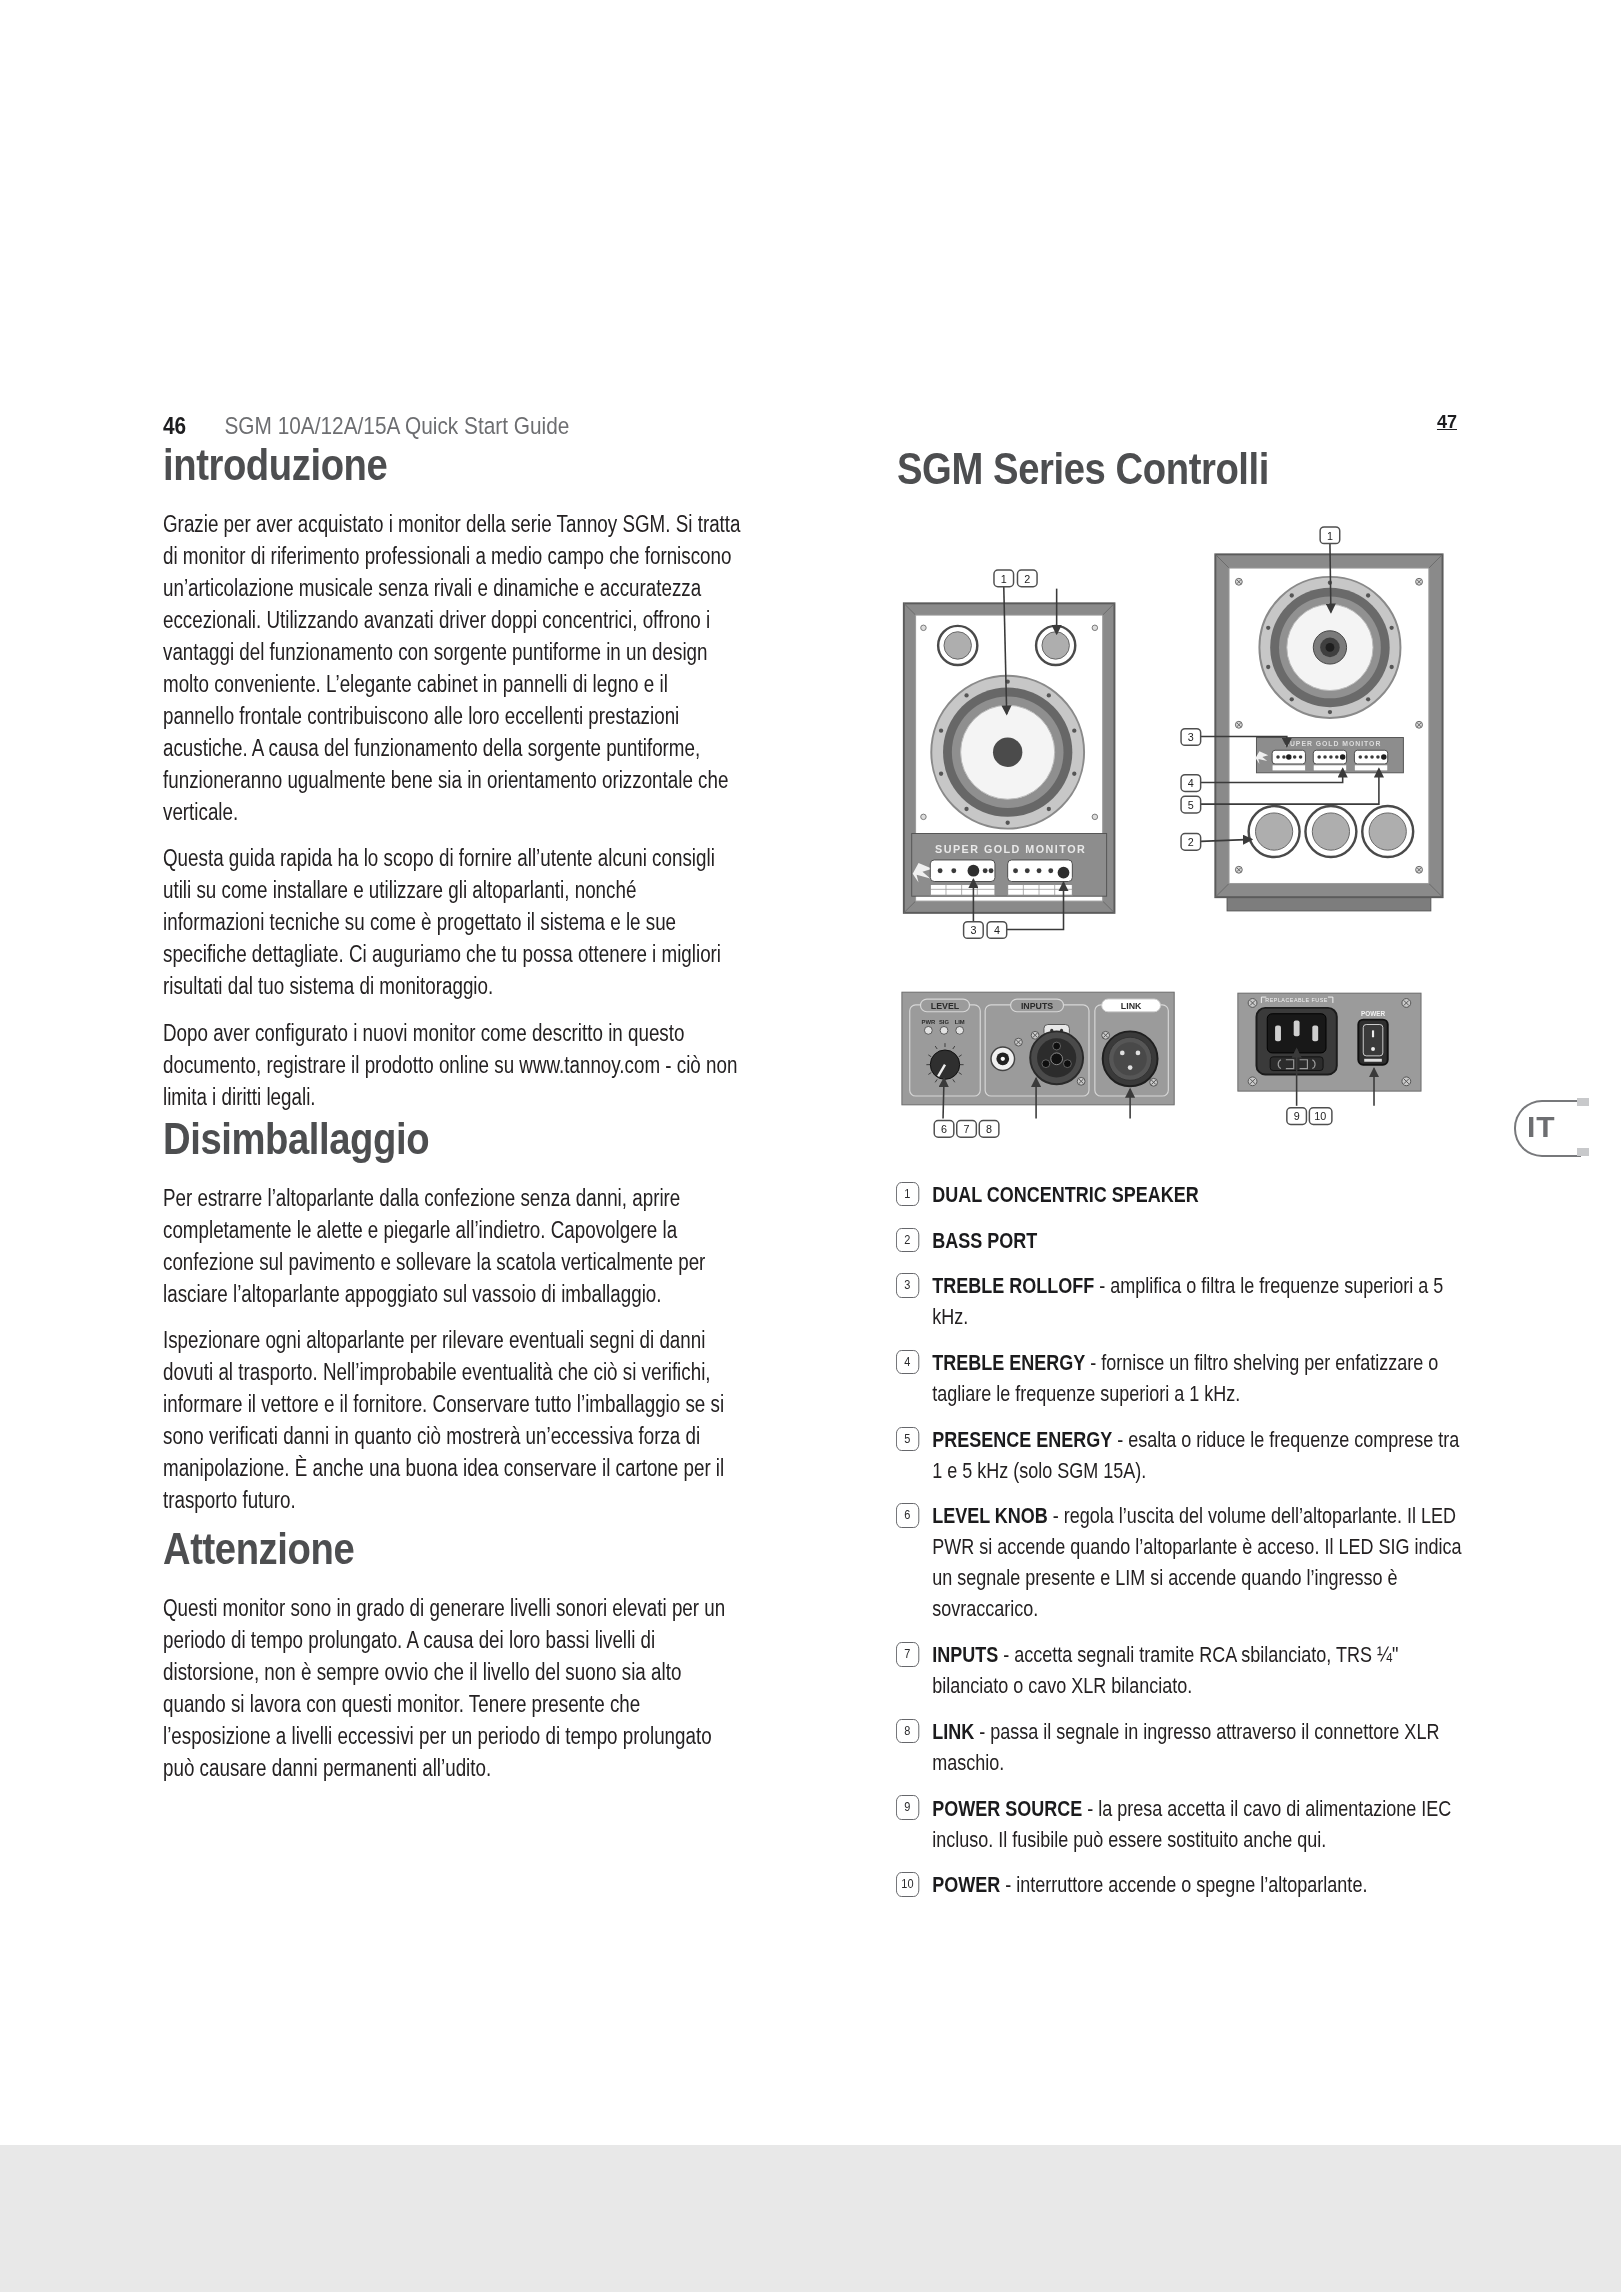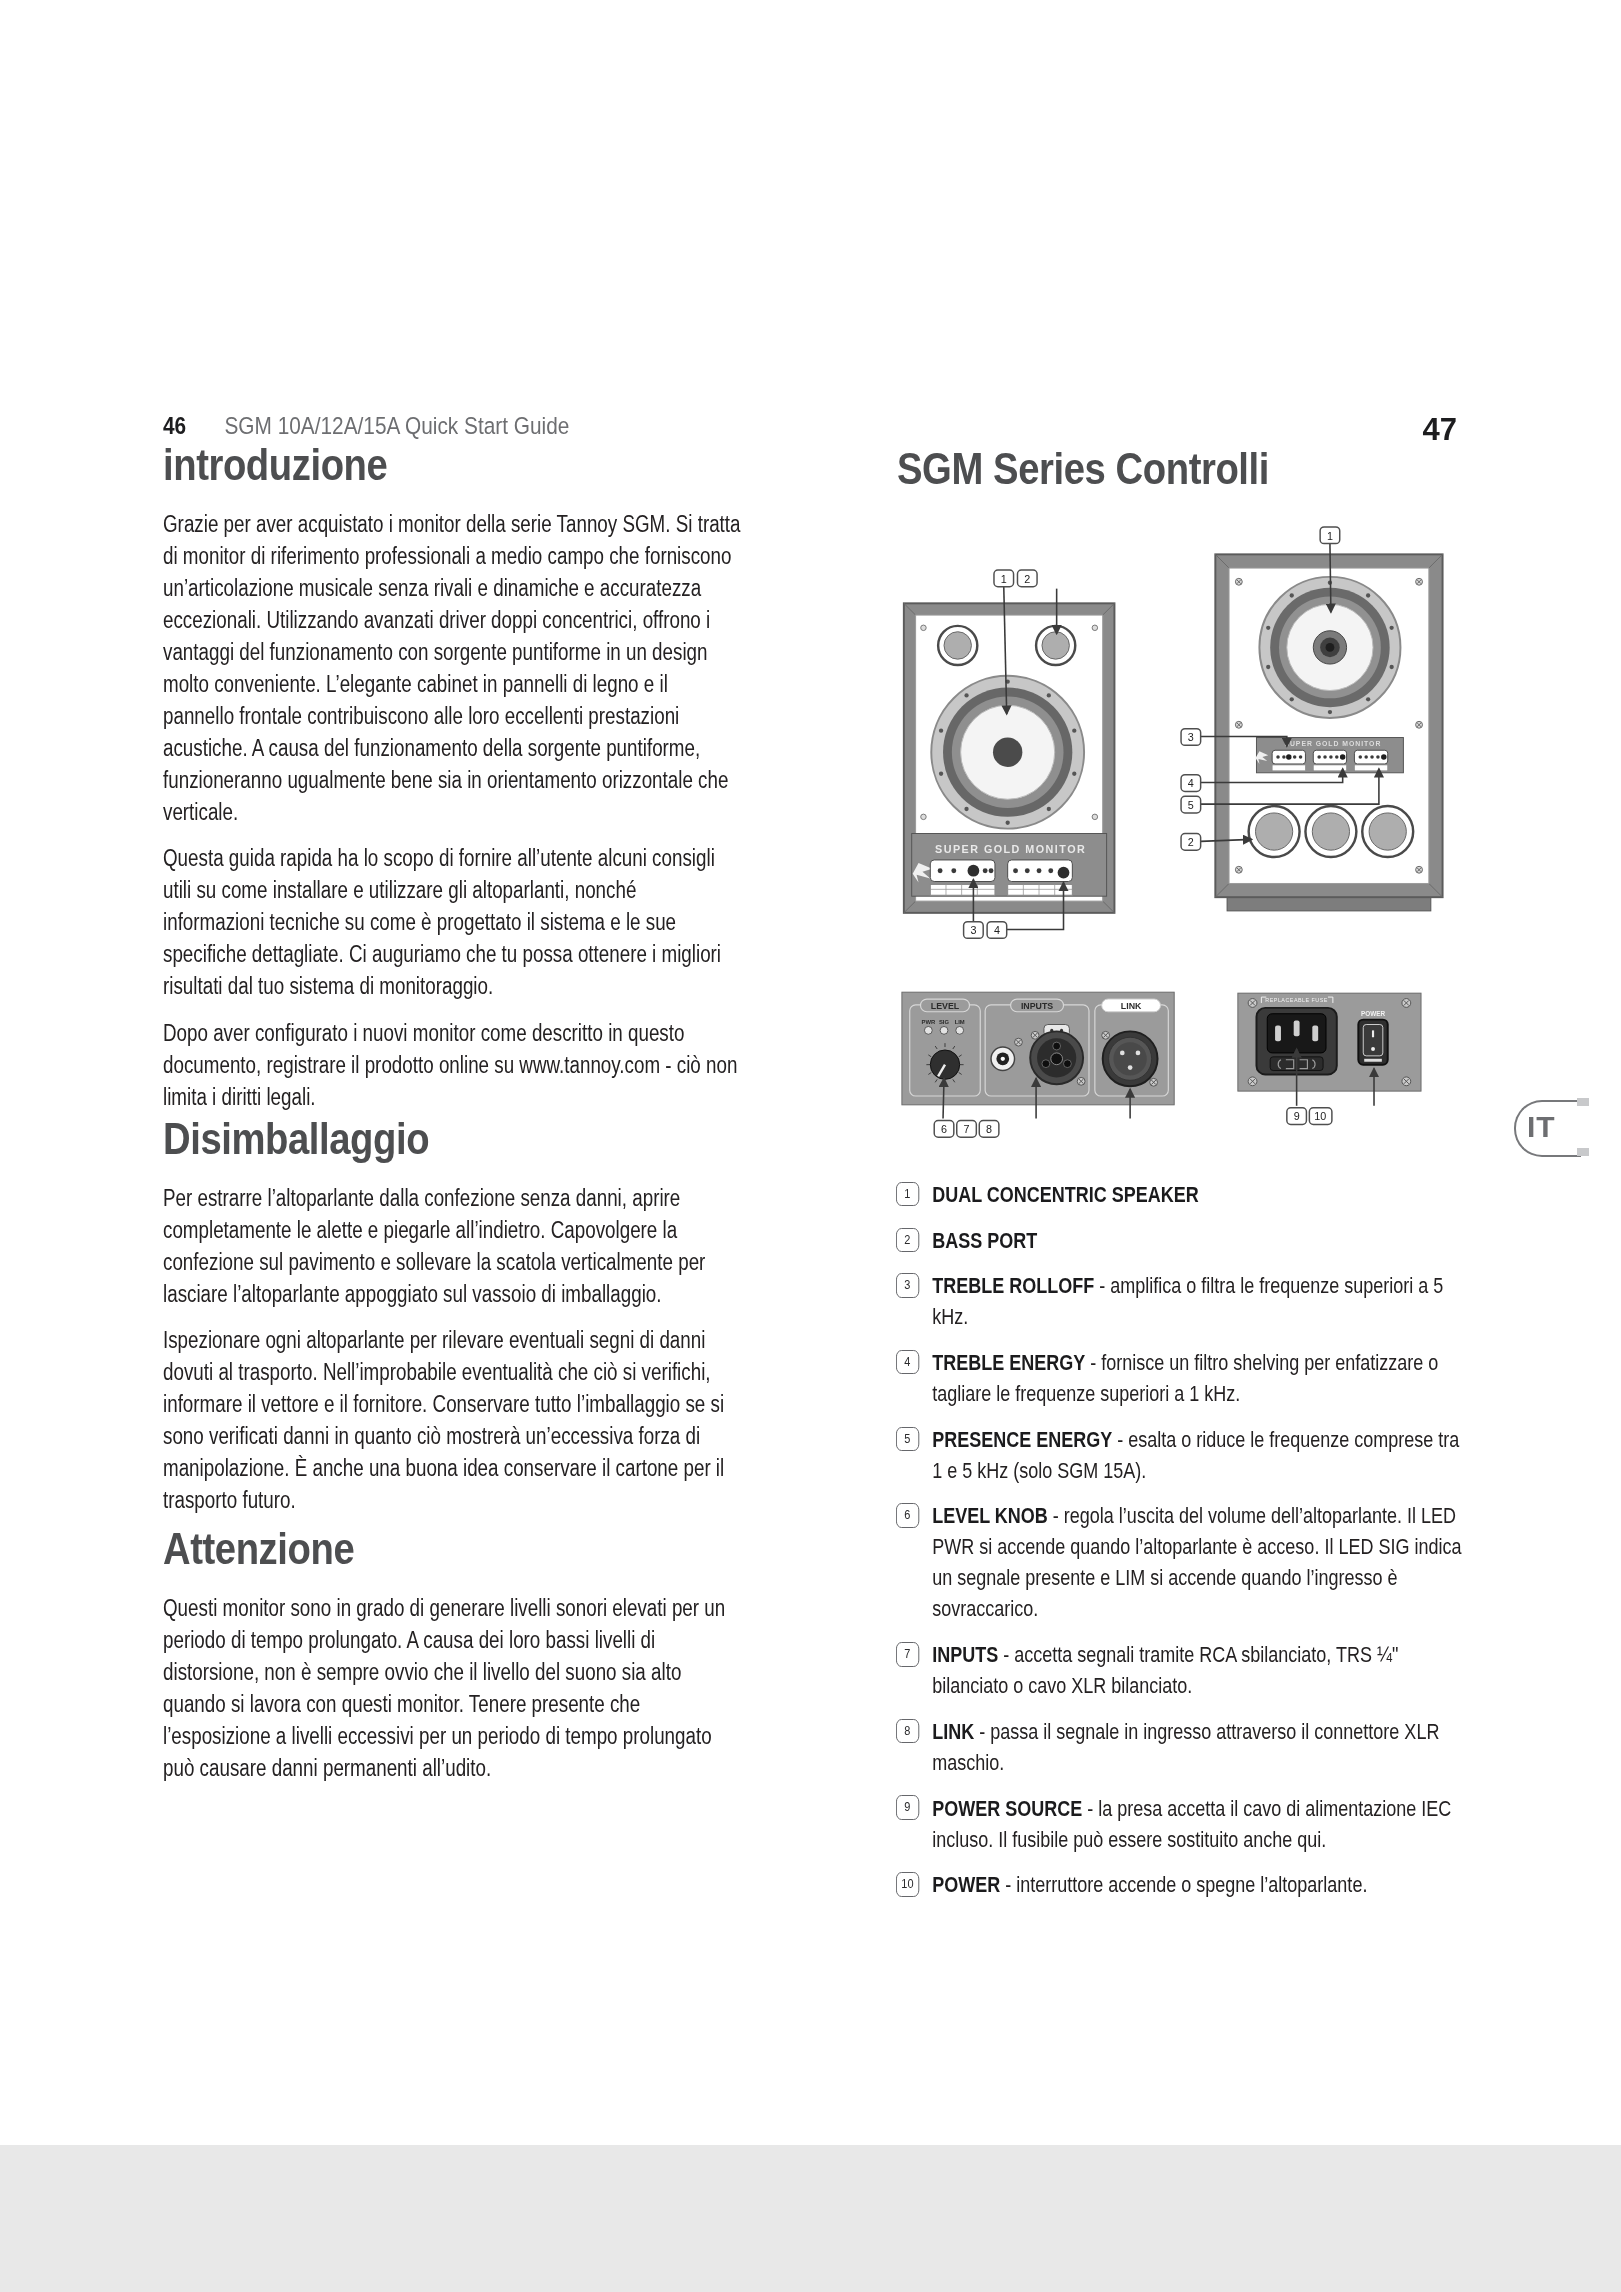--- a/index.html
+++ b/index.html
@@ -4,21 +4,21 @@
 <style>
   html,body{margin:0;padding:0;background:#e8e8e8;}
   .page{position:relative;width:1621px;height:2145px;background:#ffffff;overflow:hidden;
         font-family:"Liberation Sans",sans-serif;color:#242122;}
   .abs{position:absolute;}
   .condensed{transform:scaleX(.8);transform-origin:0 0;width:723px;}
   .condensed-list{transform:scaleX(.8);transform-origin:0 0;width:716px;}
   .hdr-row{transform:scaleX(.85);transform-origin:0 0;white-space:nowrap;font-size:24.5px;}
   .hdr-num{font-weight:bold;color:#1d1d1f;margin-right:45px;}
   .hdr-title{color:#6d6e71;}
-  .pageno-right{font-size:31px;font-weight:bold;color:#1d1d1f;text-align:right;width:88px;}
+  .pageno-right{font-size:18px;font-weight:bold;color:#1d1d1f;text-align:right;width:88px;text-decoration:underline;}
   h1.sect{margin:0 0 16.7px 0;font-size:45px;font-weight:bold;color:#4d4e50;letter-spacing:-0.5px;
           transform:scaleX(.85);transform-origin:0 0;white-space:nowrap;}
   .body-text p{font-size:23.5px;line-height:32px;margin:0 0 14.7px 0;color:#242122;}
   .ctrl{display:flex;margin-bottom:14.7px;font-size:22.5px;line-height:31px;color:#242122;}
   .badge{flex:0 0 auto;width:26.5px;height:22.5px;border:1.5px solid #55565a;border-radius:6.9px;
          font-size:13.7px;line-height:22.5px;text-align:center;color:#2a2a2c;margin-right:16.7px;margin-top:2.9px;
          background:#fff;}
   .ctrl .txt b{color:#1b1b1d;}
   .it-tab{left:1514px;top:1100px;width:65px;height:53px;border:2.9px solid #77787b;border-right:none;
           border-radius:28px 0 0 28px;position:absolute;background:#fff;}

